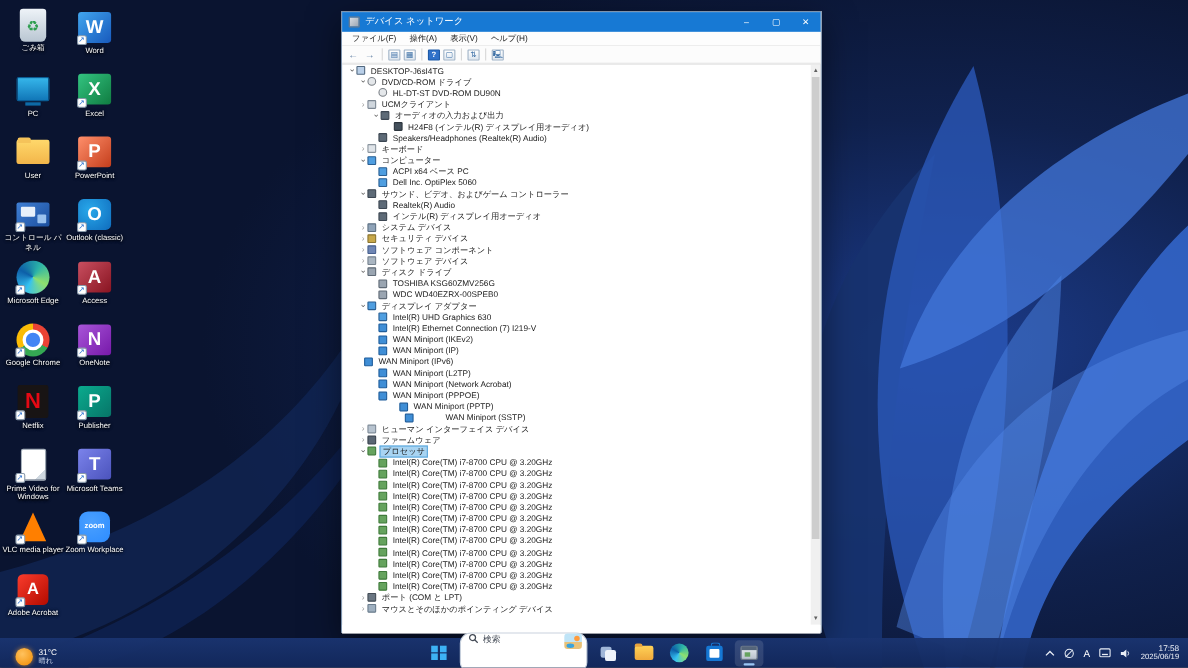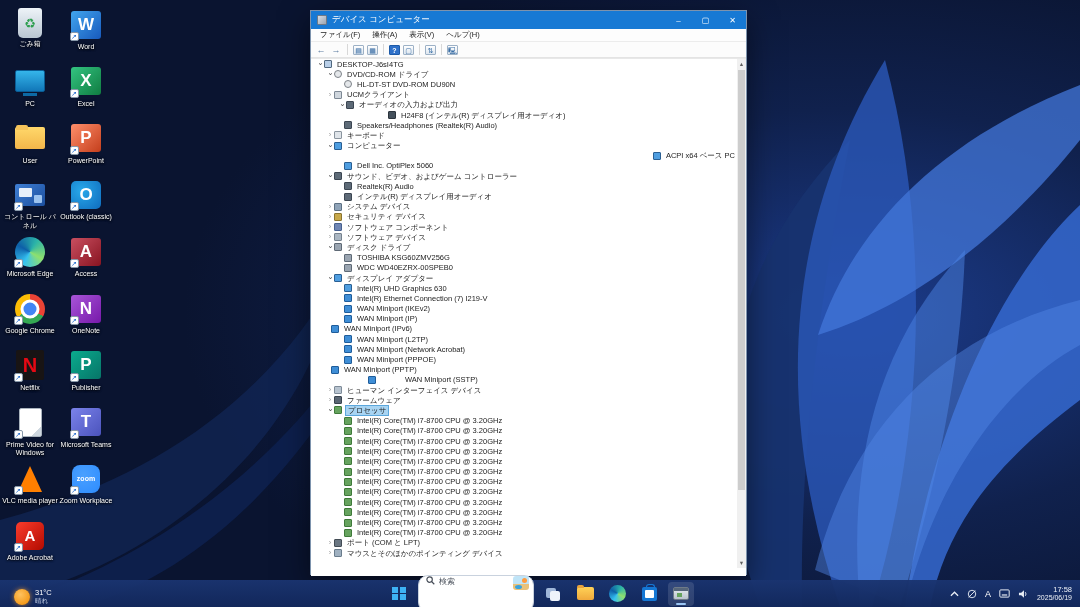--- a/index.html
+++ b/index.html
@@ -300,21 +300,21 @@
           </span>
           <span class="sc">↗</span>
         </div>
         <div class="lbl">Zoom Workplace</div>
       </div>
     </div>
 
   <div class="dm-window">
     <div class="titlebar">
       <span class="app-ic"></span>
-      <span class="ttl">デバイス コンピューター</span>
+      <span class="ttl">デバイス ネットワーク</span>
       <span class="winbtn">–</span>
       <span class="winbtn">▢</span>
       <span class="winbtn close">✕</span>
     </div>
     <div class="menubar">
         <span class="menu-item">ファイル(F)</span>
         <span class="menu-item">操作(A)</span>
         <span class="menu-item">表示(V)</span>
         <span class="menu-item">ヘルプ(H)</span>
       </div>
@@ -352,41 +352,41 @@
           <div class="trow" style="padding-left: 15px;">
             <span class="chev col">›</span>
             <span class="ti ti-usb"></span>
             <span class="tlabel">UCMクライアント</span>
           </div>
           <div class="trow" style="padding-left: 27px;">
             <span class="chev exp">›</span>
             <span class="ti ti-audio"></span>
             <span class="tlabel">オーディオの入力および出力</span>
           </div>
-          <div class="trow" style="padding-left: 25px; margin-left: 44px;">
+          <div class="trow" style="padding-left: 39px;">
             <span class="chev non">›</span>
             <span class="ti ti-monitor-audio"></span>
             <span class="tlabel">H24F8 (インテル(R) ディスプレイ用オーディオ)</span>
           </div>
           <div class="trow" style="padding-left: 25px;">
             <span class="chev non">›</span>
             <span class="ti ti-audio"></span>
             <span class="tlabel">Speakers/Headphones (Realtek(R) Audio)</span>
           </div>
           <div class="trow" style="padding-left: 15px;">
             <span class="chev col">›</span>
             <span class="ti ti-keyboard"></span>
             <span class="tlabel">キーボード</span>
           </div>
           <div class="trow" style="padding-left: 15px;">
             <span class="chev exp">›</span>
             <span class="ti ti-computer2"></span>
             <span class="tlabel">コンピューター</span>
           </div>
-          <div class="trow" style="padding-left: 25px; justify-content: flex-end;">
+          <div class="trow" style="padding-left: 25px;">
             <span class="chev non">›</span>
             <span class="ti ti-computer2"></span>
             <span class="tlabel">ACPI x64 ベース PC</span>
           </div>
           <div class="trow" style="padding-left: 25px;">
             <span class="chev non">›</span>
             <span class="ti ti-computer2"></span>
             <span class="tlabel">Dell Inc. OptiPlex 5060</span>
           </div>
           <div class="trow" style="padding-left: 15px;">
@@ -477,21 +477,21 @@
           <div class="trow" style="padding-left: 25px;">
             <span class="chev non">›</span>
             <span class="ti ti-network"></span>
             <span class="tlabel">WAN Miniport (Network Acrobat)</span>
           </div>
           <div class="trow" style="padding-left: 25px;">
             <span class="chev non">›</span>
             <span class="ti ti-network"></span>
             <span class="tlabel">WAN Miniport (PPPOE)</span>
           </div>
-          <div class="trow" style="padding-left: 12px;">
+          <div class="trow" style="padding-left: 12px; margin-left: 32px;">
             <span class="chev non">›</span>
             <span class="ti ti-network"></span>
             <span class="tlabel">WAN Miniport (PPTP)</span>
           </div>
           <div class="trow" style="padding-left: 25px; gap: 24px;">
             <span class="chev non">›</span>
             <span class="ti ti-network"></span>
             <span class="tlabel">WAN Miniport (SSTP)</span>
           </div>
           <div class="trow" style="padding-left: 15px;">

